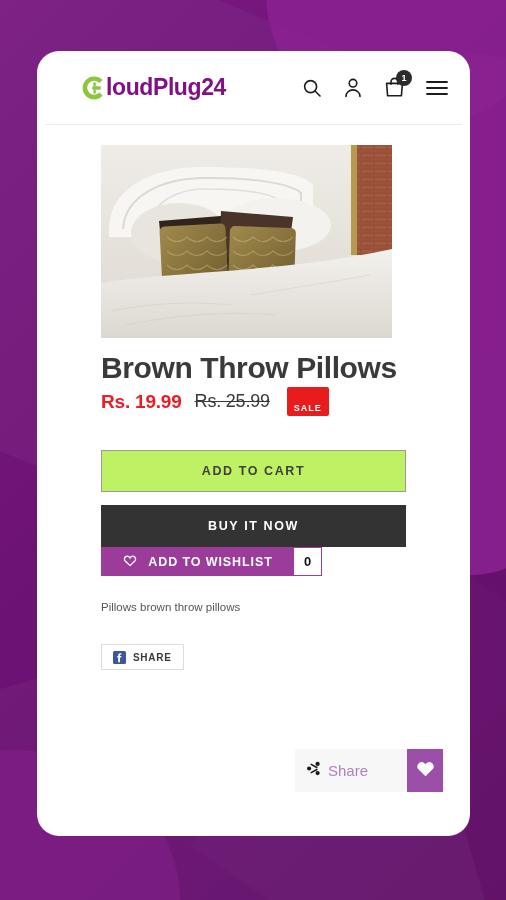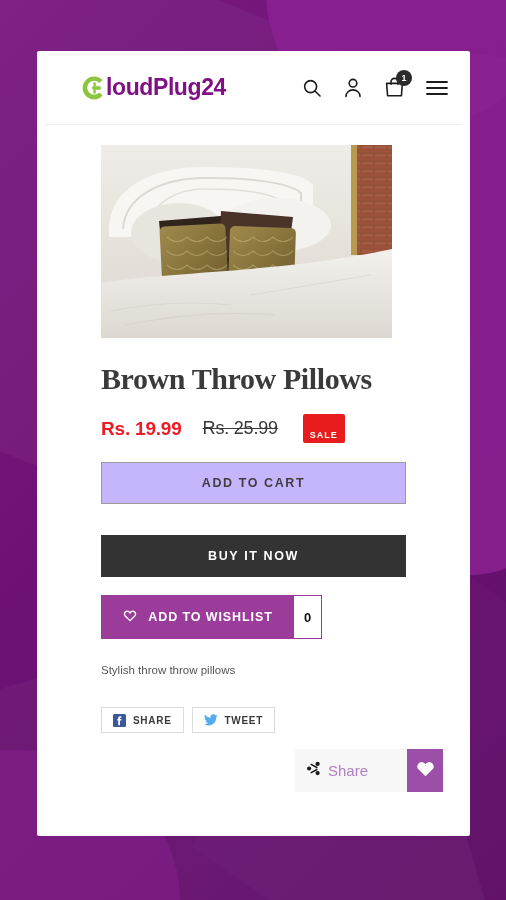--- a/index.html
+++ b/index.html
@@ -56,21 +56,21 @@
              transform: rotate(34deg); opacity:.6; }
 
   
   #card {
     position: absolute;
     left: 37px;
     top: 51px;
     width: 433px;
     height: 785px;
     background: #ffffff;
-    border-radius: 2px;
+    border-radius: 22px;
     overflow: hidden;
     z-index: 5;
   }
 
   
   #site-header {
     height: 73px;
     display: flex;
     align-items: center;
     padding: 0 22px 0 44px;
@@ -126,30 +126,28 @@
     overflow: hidden;
     background: #d9d4cd;
   }
   #product-image svg { display:block; width:100%; height:100%; }
 
   #product-title {
     font-size: 30px;
     line-height: 1.27;
     font-weight: bold;
     color: #3a3a3a;
-    margin-top: 22px;
+    margin-top: 11px;
     letter-spacing: -0.4px;
-    font-family: Liberation Serif, serif;
   }
 
   #price-row {
     display: flex;
     align-items: center;
-    margin-top: 16px;
-    gap: 21px;
+    gap: 13px;
   }
   #price-sale {
     font-size: 19px;
     font-weight: bold;
     color: #ec1b24;
     letter-spacing: -0.2px;
   }
   #price-compare {
     font-size: 18px;
     font-weight: normal;
@@ -175,36 +173,35 @@
     align-items: center;
     justify-content: center;
     font-size: 12.5px;
     font-weight: bold;
     letter-spacing: 1.6px;
     cursor: pointer;
     border: none;
     font-family: inherit;
   }
   #btn-add-to-cart {
-    margin-top: 19px;
-    background: #c4b5fd;
+    margin-top: 34px;
+    background: #bef264;
     color: #3f3f3f;
     border: 1px solid #9a9a9a;
   }
   #btn-buy-it-now {
-    margin-top: 31px;
+    margin-top: 13px;
     background: #333333;
     color: #ffffff;
   }
 
   #wishlist-row {
     display: flex;
-    margin-top: 18px;
     width: 221px;
-    height: 44px;
+    height: 29px;
     border: 1px solid #9b3c9b;
   }
   #btn-wishlist {
     flex: 1;
     background: #9b3c9b;
     color: #ffffff;
     display: flex;
     align-items: center;
     justify-content: center;
     gap: 11px;
@@ -428,42 +425,34 @@
         <span>
           <svg width="14" height="13" viewBox="0 0 14 13" fill="none" stroke="#ffffff" stroke-width="1.3">
             <path d="M7 11.6 L2.2 7 a2.9 2.9 0 1 1 4.8-3.1 a2.9 2.9 0 1 1 4.8 3.1 Z"></path>
           </svg>
         </span>
         <span>ADD TO WISHLIST</span>
       </button>
       <div id="wishlist-count">0</div>
     </div>
 
-    <div id="product-description">Stylish throw throw pillows</div>
+    <div id="product-description">Pillows brown throw pillows</div>
 
     <div id="share-row">
 
       <button class="share-btn">
         <span>
           <svg width="13" height="13" viewBox="0 0 13 13">
             <rect width="13" height="13" rx="1.5" fill="#3b5998"></rect>
             <path d="M8.3 6.6h-1.3v4.6H5.2V6.6H4.3V5.1h.9V4c0-1.1.5-1.8 1.9-1.8h1.2v1.5h-.8c-.3 0-.5.1-.5.5v.9h1.4z" fill="#fff"></path>
           </svg>
         </span>
         <span>SHARE</span>
       </button>
 
-      <button class="share-btn">
-        <span>
-          <svg width="14" height="12" viewBox="0 0 14 12">
-            <path d="M13.6 1.6c-.5.2-1 .4-1.6.4.6-.3 1-.9 1.2-1.5-.5.3-1.1.6-1.8.7A2.8 2.8 0 0 0 6.6 3.8 8 8 0 0 1 .9.8a2.8 2.8 0 0 0 .9 3.7c-.5 0-.9-.1-1.2-.3a2.8 2.8 0 0 0 2.2 2.7c-.4.1-.8.1-1.2 0a2.8 2.8 0 0 0 2.6 1.9A5.6 5.6 0 0 1 0 10.1a7.9 7.9 0 0 0 4.3 1.3c5.2 0 8-4.3 8-8v-.4c.5-.4 1-.9 1.3-1.4z" fill="#55acee"></path>
-          </svg>
-        </span>
-        <span>TWEET</span>
-      </button>
 
 
     </div>
   </div>
 
   <div id="share-widget">
     <div id="share-widget-panel">
       <span>
         <svg width="15" height="15" viewBox="0 0 15 15" fill="#1a1a1a">
           <circle cx="11.6" cy="2.9" r="2.1"></circle>

